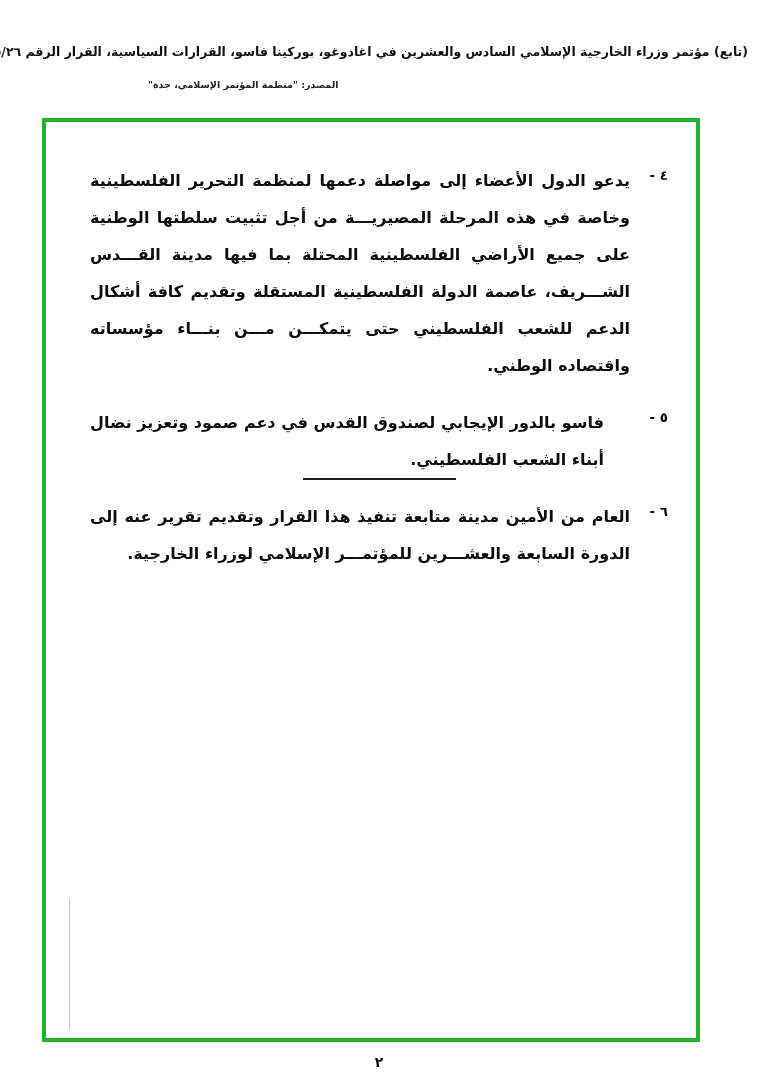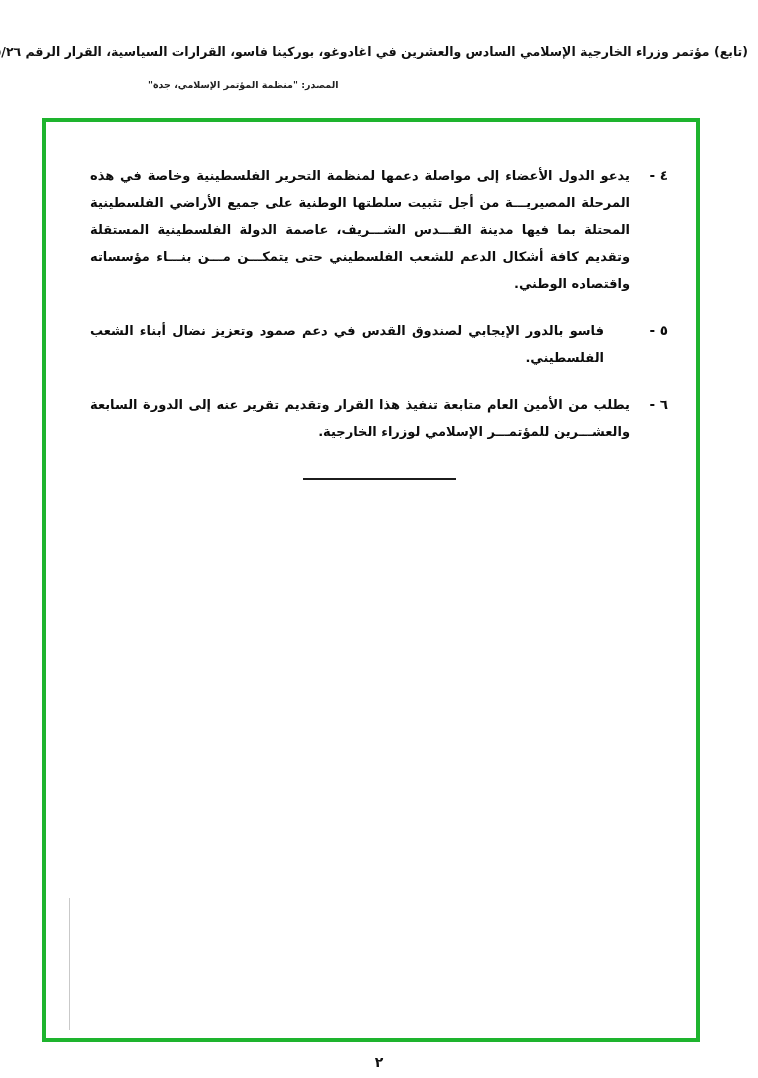--- a/index.html
+++ b/index.html
@@ -71,23 +71,23 @@
   }
   .item-number {
     flex: 0 0 38px;
     font-size: 13.5px;
     font-weight: 700;
     line-height: 27px;
     white-space: nowrap;
   }
   .item-text {
     flex: 1 1 auto;
-    font-size: 13px;
+    font-size: 16px;
     font-weight: 700;
-    line-height: 27px;
+    line-height: 37px;
     text-align: justify;
     text-justify: inter-word;
   }
   .item-text .lead {
     font-weight: 800;
   }
   .item.indent .item-text {
     padding-right: 26px;
   }
 
@@ -140,21 +140,21 @@
         <div class="item-text"><span class="lead">يدعو</span> <span>الدول الأعضاء إلى مواصلة دعمها لمنظمة التحرير الفلسطينية وخاصة في هذه المرحلة المصيريـــة من أجل تثبيت سلطتها الوطنية على جميع الأراضي الفلسطينية المحتلة بما فيها مدينة القـــدس الشـــريف، عاصمة الدولة الفلسطينية المستقلة وتقديم كافة أشكال الدعم للشعب الفلسطيني حتى يتمكـــن مـــن بنـــاء مؤسساته واقتصاده الوطني.</span></div>
       </div>
 
       <div class="item indent">
         <div class="item-number">٥ -</div>
         <div class="item-text"><span class="lead">فاسو</span> <span>بالدور الإيجابي لصندوق القدس في دعم صمود وتعزيز نضال أبناء الشعب الفلسطيني.</span></div>
       </div>
 
       <div class="item">
         <div class="item-number">٦ -</div>
-        <div class="item-text"><span class="lead">يطلب</span> <span>من الأمين العام متابعة تنفيذ هذا القرار وتقديم تقرير عنه إلى الدورة السابعة والعشـــرين للمؤتمـــر الإسلامي لوزراء الخارجية.</span></div>
+        <div class="item-text"><span class="lead">العام</span> <span>من الأمين مدينة متابعة تنفيذ هذا القرار وتقديم تقرير عنه إلى الدورة السابعة والعشـــرين للمؤتمـــر الإسلامي لوزراء الخارجية.</span></div>
       </div>
 
     </div>
   </div>
 
   <div class="divider"></div>
 
   <div class="scan-artifact"></div>
 
   <div class="page-number">٢</div>

